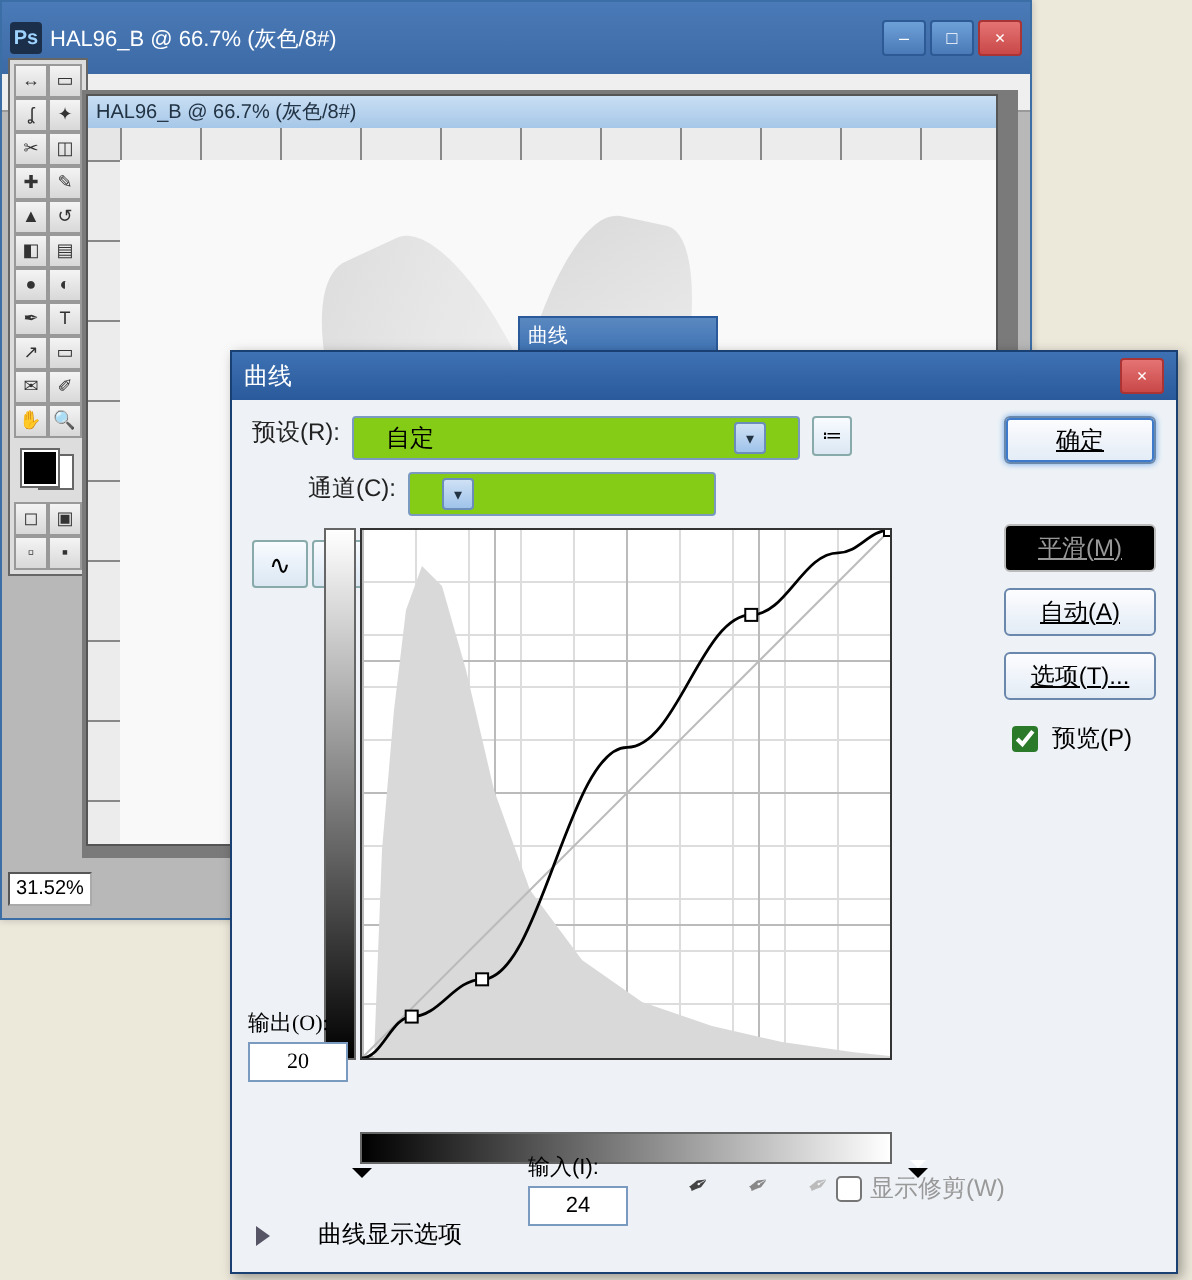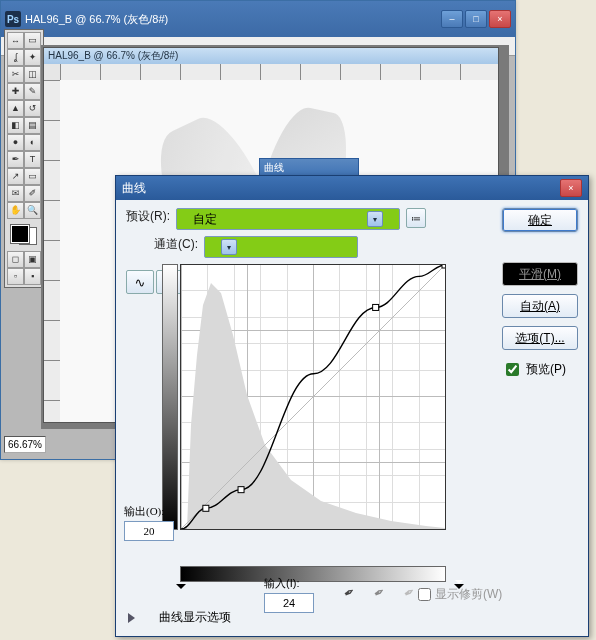--- a/index.html
+++ b/index.html
@@ -164,21 +164,21 @@
       <div class="doc-titlebar">
         <span>HAL96_B @ 66.7% (灰色/8#)</span>
       </div>
       <div class="ruler-h"></div>
       <div class="ruler-v"></div>
       <div class="doc-canvas">
         <div class="photo"></div>
       </div>
     </div>
   </div>
-  <div class="zoompct">66.67%</div>
+  <div class="zoompct">31.52%</div>
 </div>
 
 <div class="dlg-mini">
   <span>曲线</span>
 </div>
 
 <div class="dlg">
   <div class="dlg-titlebar">
     <span class="dlg-title">曲线</span>
     <div class="winbtn close">×</div>

